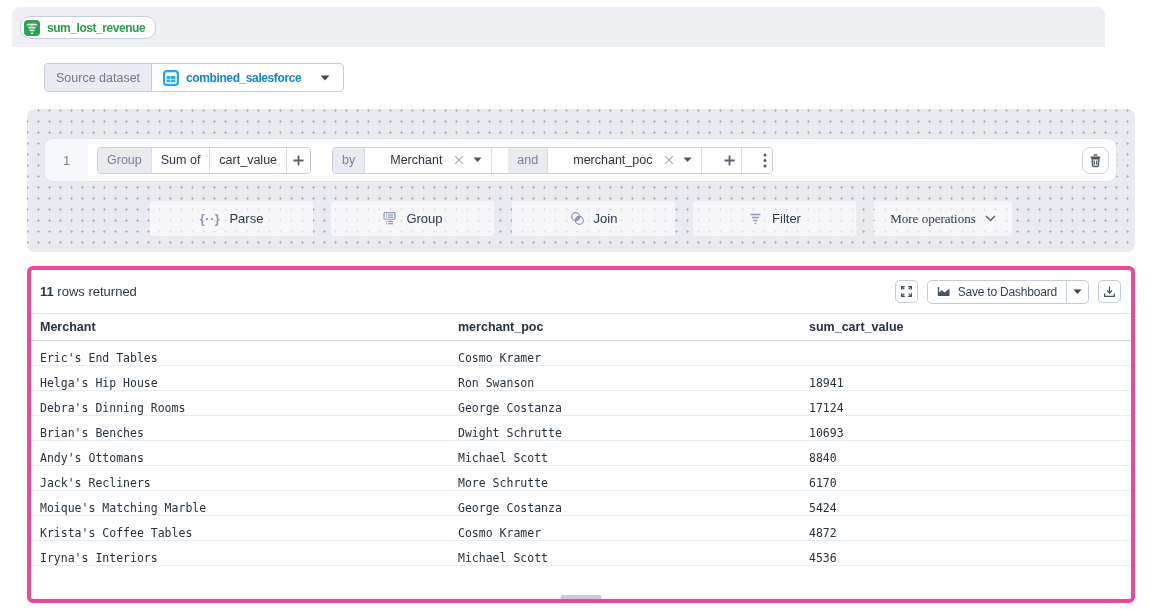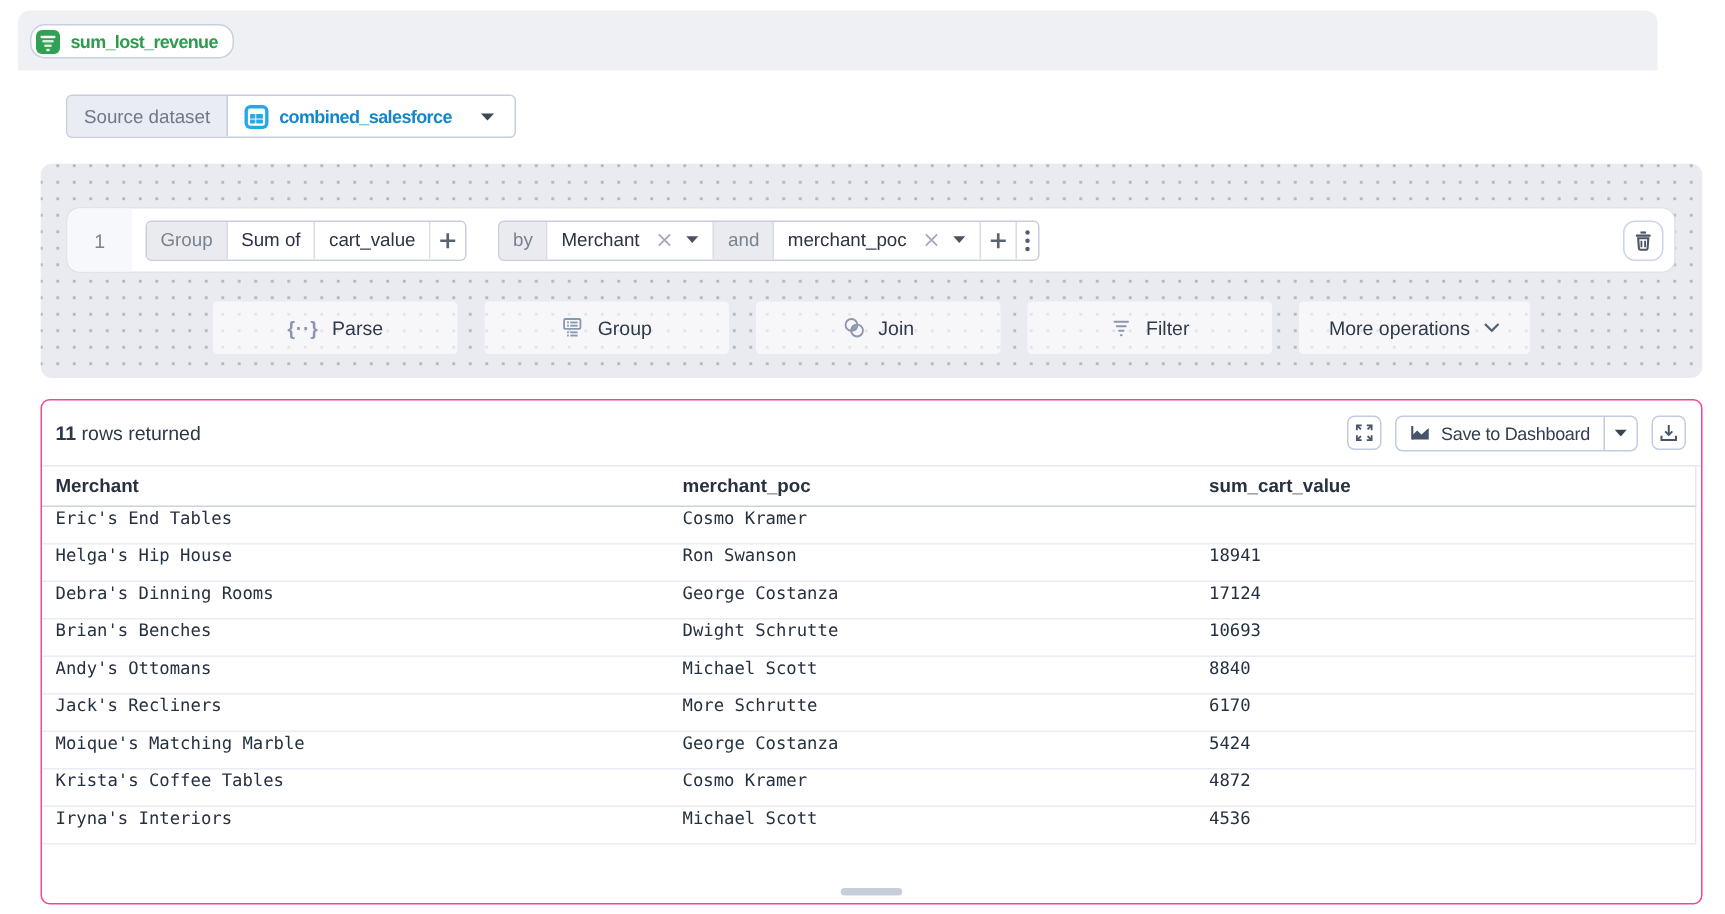--- a/index.html
+++ b/index.html
@@ -92,27 +92,27 @@
   .ops-buttons {
     position:absolute; left:0; right:0; top:92px; height:35px;
     display:flex; justify-content:center; gap:18px;
   }
   .op-btn {
     width:163px; height:35px; border-radius:3px;
     background:rgba(255,255,255,0.62);
     display:flex; align-items:center; justify-content:center; gap:9px;
     font-size:13px; color:#2e3949;
   }
-  .op-btn.wide { width:154px; }
+  .op-btn.wide { width:138px;font-family:Liberation Serif, serif; }
   .op-btn .oicon { display:flex; color:#8b96b1; }
   .op-btn .parse-glyph { font-size:13px; color:#8b96b1; letter-spacing:0.5px; font-weight:bold; }
   
   .results {
     position:absolute; left:27px; top:266px; width:1108px; height:337px;
-    background:#fff; border:1px solid #ec4899; border-radius:6px;
+    background:#fff; border:4px solid #ec4899; border-radius:6px;
     overflow:hidden;
   }
   .res-toolbar {
     height:44px; border-bottom:1px solid #e5e8ee;
     display:flex; align-items:center; padding:0 10px 0 9px;
   }
   .res-count { font-size:13px; color:#2b3848; }
   .res-count b { font-weight:bold; }
   .res-actions { margin-left:auto; display:flex; gap:9px; }
   .sq-btn {
@@ -132,21 +132,21 @@
     border-left:1px solid #c3cbe0;
   }
   .tbl { width:1103px; }
   .tbl-head {
     display:flex; height:27px; align-items:center;
     border-bottom:1px solid #ccd3dd; border-right:1px solid #e5e8ee;
     font-size:12.5px; font-weight:bold; color:#273140;
   }
   .tbl-rows { height:247px; overflow:hidden; }
   .tbl-row {
-    display:flex; height:25px; align-items:flex-start;
+    display:flex; height:25px; align-items:flex-end;
     border-bottom:1px solid #e9ecf2; border-right:1px solid #e5e8ee;
     font-family:"DejaVu Sans Mono", monospace; font-size:11.5px; color:#25313f;
   }
   .c1 { width:418px; padding-left:9px; flex:0 0 auto; }
   .c2 { width:351px; padding-left:9px; flex:0 0 auto; }
   .c3 { flex:1 1 auto; padding-left:9px; }
   .scroll-strip { position:relative; height:18px; }
   .hscroll-pill {
     position:absolute; left:50%; top:7px; transform:translateX(-50%);
     width:41px; height:5px; border-radius:3px; background:#c7cdd9;
@@ -198,21 +198,21 @@
       <div class="seg gray">Group</div>
       <div class="seg">Sum of</div>
       <div class="seg">cart_value</div>
       <div class="seg icon-seg">
         <svg width="13" height="13" viewBox="0 0 13 13">
             <path d="M6.5 1.5 V11.5 M1.5 6.5 H11.5" stroke="#59636f" stroke-width="1.8"></path>
           </svg>
       </div>
     </div>
 
-    <div class="seg-control" style="margin-left:21px;">
+    <div class="seg-control" style="margin-left:21px;gap:16px;">
       <div class="seg gray">by</div>
       <div class="seg">
         <span>Merchant</span>
         <span class="xmark">
           <svg width="10" height="10" viewBox="0 0 10 10">
               <path d="M1.2 1.2 L8.8 8.8 M8.8 1.2 L1.2 8.8" stroke="#a3abbb" stroke-width="1.2"></path>
             </svg>
         </span>
         <span class="dcaret">
           <svg width="9" height="5.5" viewBox="0 0 9 5.5">

